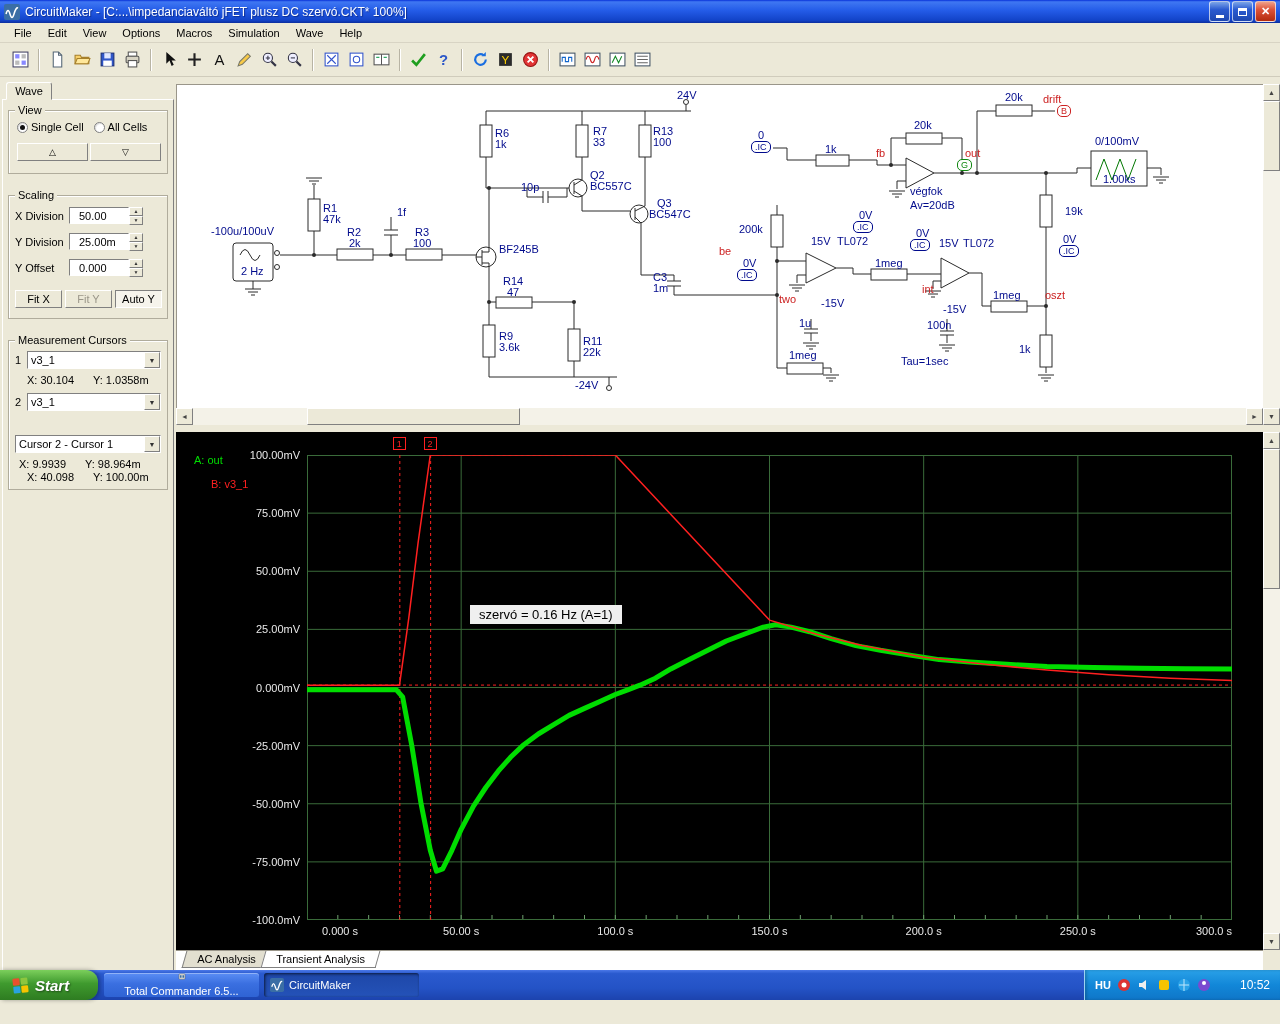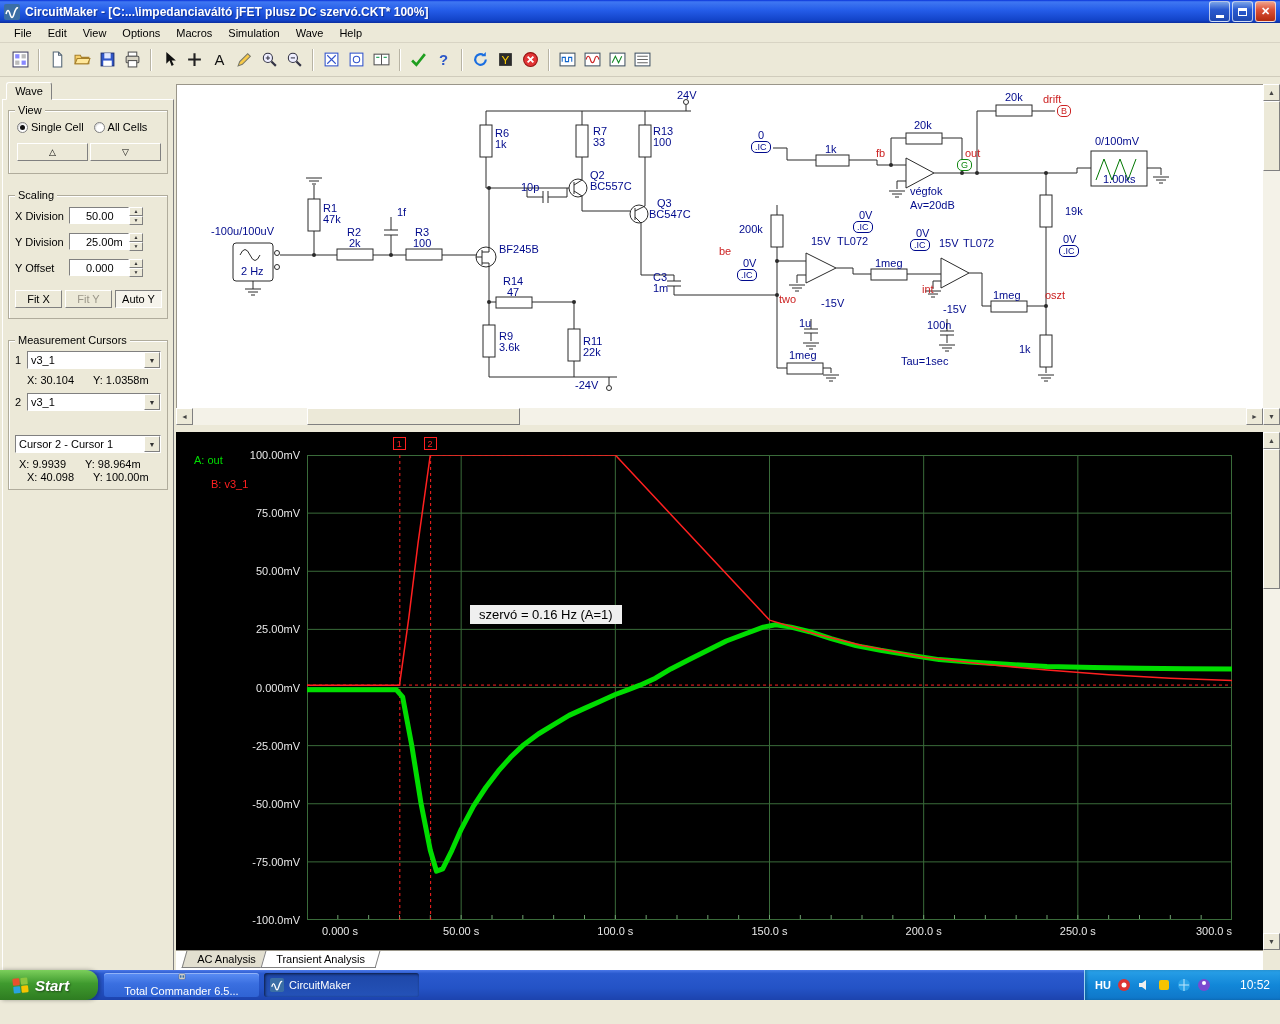--- a/index.html
+++ b/index.html
@@ -1,21 +1,21 @@
 <!DOCTYPE html>
 <html><head>
 <meta charset="utf-8">
 <style>
 *{margin:0;padding:0;box-sizing:border-box;font-family:"Liberation Sans",sans-serif;}
 html,body{width:1280px;height:1024px;overflow:hidden;}
 body{position:relative;background:#ece9d8;font-size:11px;color:#000;}
 
 #titlebar{position:absolute;left:0;top:0;width:1280px;height:23px;display:flex;align-items:center;padding:0 4px;
  background:linear-gradient(180deg,#0831d9 0%,#3f77f2 8%,#245ce8 45%,#1243c8 88%,#0b2e9e 100%);color:#fff;}
-#titlebar .ttext{font-size:12px;font-weight:bold;text-shadow:1px 1px 1px #00115588;flex:1;white-space:nowrap;overflow:hidden;margin-left:5px;}
+#titlebar .ttext{font-size:12px;font-weight:normal;text-shadow:1px 1px 1px #00115588;flex:1;white-space:nowrap;overflow:hidden;margin-left:5px;}
 .win-btn{width:21px;height:21px;margin-left:2px;border:1px solid #ffffffaa;border-radius:3px;display:flex;align-items:center;justify-content:center;color:#fff;font-size:11px;font-weight:bold;}
 .win-btn.min,.win-btn.max{background:linear-gradient(#7ba4e8,#2a5ad0 40%,#1d47b0);}
 .win-btn.close{background:linear-gradient(#f0a089,#dd5339 40%,#b32b0e);}
 .min-glyph{width:8px;height:3px;background:#fff;margin-top:9px;}
 .max-glyph{width:9px;height:8px;border:1px solid #fff;border-top-width:3px;}
 
 #menubar{position:absolute;left:0;top:23px;width:1280px;height:20px;background:#ece9d8;display:flex;align-items:center;padding-left:6px;border-bottom:1px solid #d8d4c4;}
 .menu-item{padding:2px 8px;}
 #toolbar{position:absolute;left:0;top:43px;width:1280px;height:34px;background:#ece9d8;display:flex;align-items:center;padding-left:8px;border-bottom:1px solid #d0ccbc;}
 .tb-btn{width:25px;height:25px;display:flex;align-items:center;justify-content:center;border:1px solid transparent;}
@@ -30,21 +30,21 @@
 #grp-scaling{top:95px;height:124px;}
 #grp-cursors{top:240px;height:150px;}
 .radio-row{position:absolute;top:10px;left:8px;display:flex;gap:10px;align-items:center;}
 .rb{display:inline-block;width:11px;height:11px;border-radius:50%;background:#fff;border:1px solid #808080;box-shadow:inset 1px 1px 1px #00000022;margin-right:3px;vertical-align:-2px;}
 .rb.checked{position:relative;}
 .rb.checked::after{content:"";position:absolute;left:2px;top:2px;width:5px;height:5px;border-radius:50%;background:#111;}
 .tri-row{position:absolute;top:32px;left:8px;display:flex;gap:2px;}
 .tri-btn{width:71px;height:18px;background:#ece9d8;border:1px solid;border-color:#fff #808080 #808080 #fff;font-size:9px;text-align:center;}
 .field-row{position:absolute;left:6px;height:19px;display:flex;align-items:center;}
 .flabel{width:54px;}
-.field-input{width:60px;height:17px;border:1px solid;border-color:#808080 #fff #fff #808080;background:#fff;font-size:11px;padding-left:16px;}
+.field-input{width:60px;height:17px;border:1px solid;border-color:#808080 #fff #fff #808080;background:#fff;font-size:11px;padding-left:9px;}
 .spin{width:14px;height:17px;display:flex;flex-direction:column;}
 .spin span{flex:1;background:#ece9d8;border:1px solid;border-color:#fff #808080 #808080 #fff;font-size:5px;line-height:7px;text-align:center;color:#333;}
 .btn-row{position:absolute;top:94px;left:6px;display:flex;gap:3px;}
 .s-btn{width:47px;height:18px;background:#ece9d8;border:1px solid;border-color:#fff #808080 #808080 #fff;font-size:11px;}
 .s-btn.disabled{color:#9a9689;}
 .s-btn.pressed{border-color:#808080 #fff #fff #808080;background:#f6f4ec;}
 .cur-row{position:absolute;left:6px;height:18px;display:flex;align-items:center;}
 .cnum{width:12px;}
 .combo{width:134px;height:18px;background:#fff;border:1px solid;border-color:#808080 #fff #fff #808080;display:flex;}
 .combo.wide{width:146px;}

